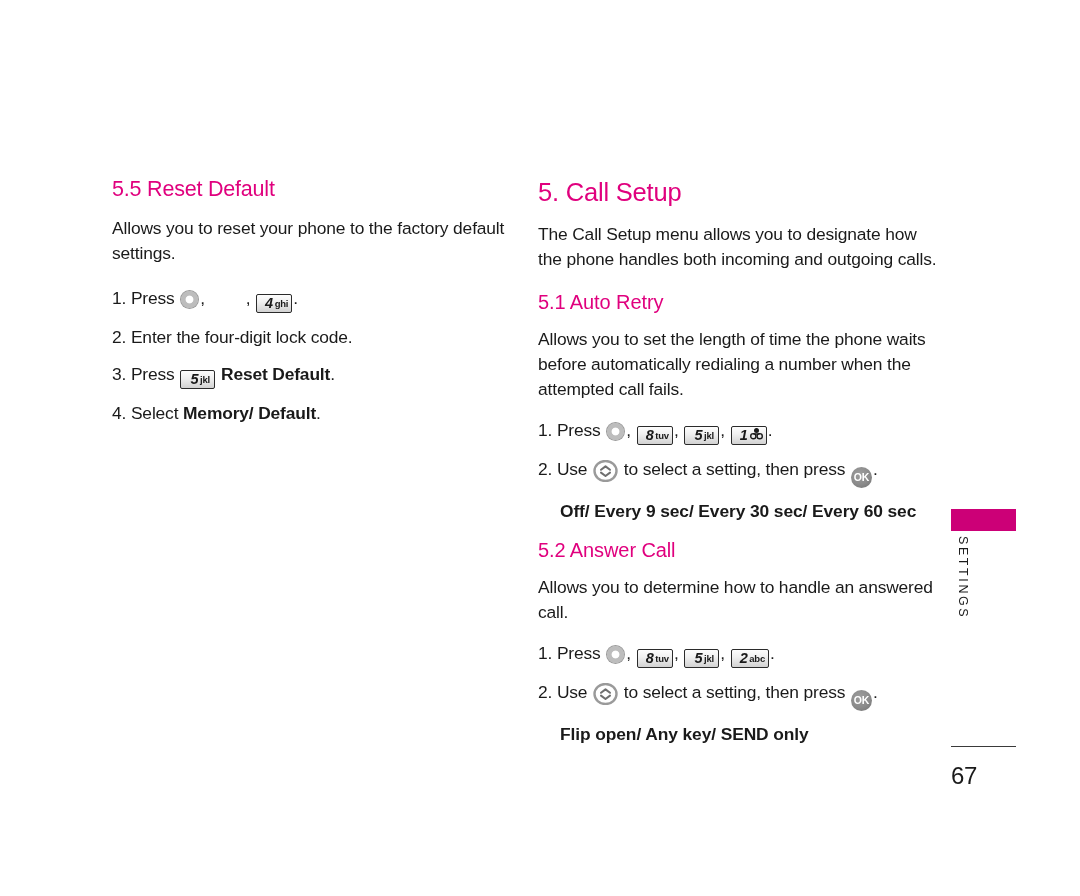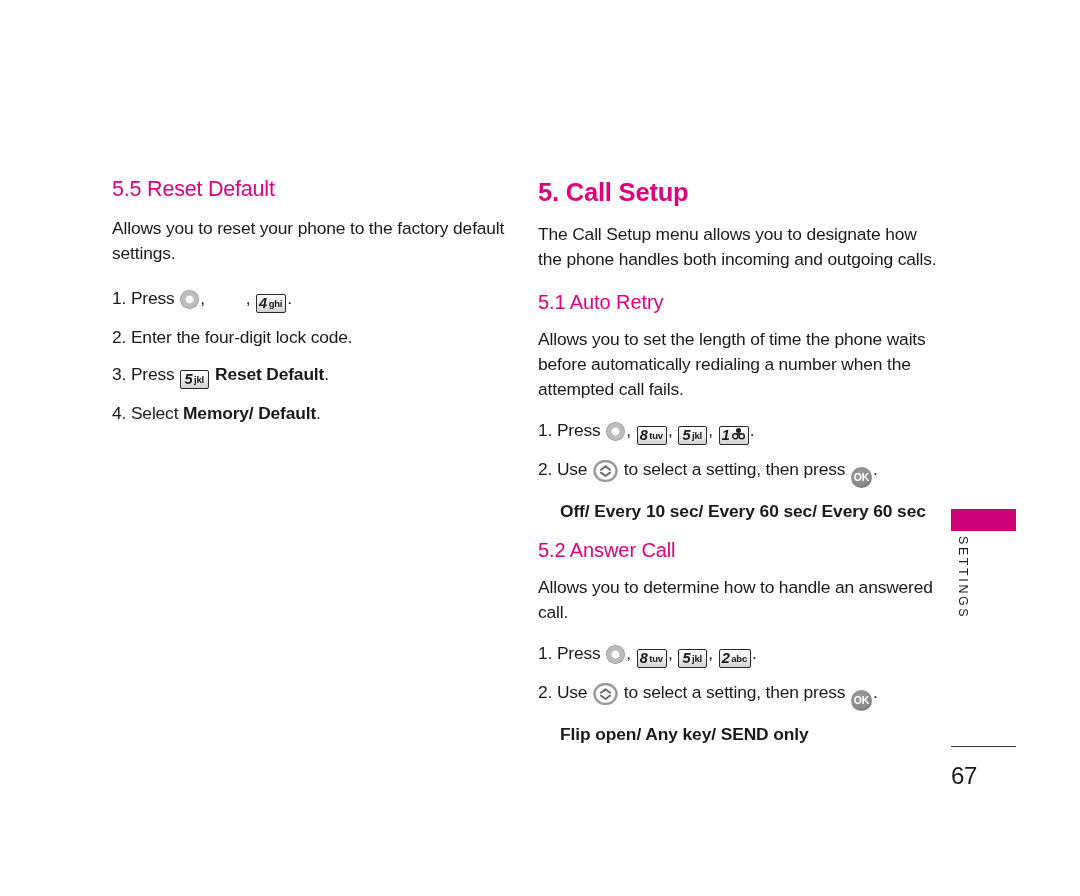--- a/index.html
+++ b/index.html
@@ -27,21 +27,21 @@
   .col {
     position: absolute;
     top: 178px;
   }
   .col-left  { left: 112px; width: 395px; }
   .col-right { left: 538px; width: 400px; }
 
   
   .h-major {
     font-size: 25.5px;
-    font-weight: bold;
+    font-weight: normal;
     color: #E0007E;
     letter-spacing: -0.2px;
     margin: 0 0 16px 0;
     line-height: 1.1;
   }
   .h-minor {
     font-size: 20px;
     font-weight: normal;
     color: #E0007E;
     letter-spacing: -0.1px;
@@ -85,21 +85,21 @@
   b, strong { font-weight: bold; }
   .spacer-sm { height: 4px; }
 
   
   .keycap {
     display: inline-block;
     vertical-align: -4px;
     border: 1.6px solid #2b2b2b;
     background: linear-gradient(180deg,#fdfdfd 0%,#f0f0f0 42%,#d2d2d2 100%);
     border-radius: 2px;
-    padding: 0px 3px 1px 2px;
+    padding: 0px 3px 1px 8px;
     line-height: 15px;
     height: 16px;
     min-width: 22px;
     text-align: center;
     box-sizing: content-box;
     white-space: nowrap;
     margin: 0 1px;
   }
   .keycap .kn {
     font-size: 14.5px;
@@ -279,21 +279,21 @@
       <span>Use</span>
       <span class="nav-key"><svg width="25" height="22" viewBox="0 0 25 22">
             <ellipse cx="12.5" cy="11" rx="11" ry="10" fill="none" stroke="#9a9a9a" stroke-width="2.4"></ellipse>
             <path d="M8 9.8 L12.5 6.4 L17 9.8" fill="none" stroke="#6f6f6f" stroke-width="2" stroke-linecap="round" stroke-linejoin="round"></path>
             <path d="M8 12.6 L12.5 16 L17 12.6" fill="none" stroke="#6f6f6f" stroke-width="2" stroke-linecap="round" stroke-linejoin="round"></path>
           </svg></span>
       <span>to select a setting, then press</span>
       <span class="ok-key">OK</span><span>.</span>
     </div>
 
-    <div class="opts">Off/ Every 10 sec/ Every 60 sec/ Every 60 sec</div>
+    <div class="opts">Off/ Every 9 sec/ Every 30 sec/ Every 60 sec</div>
 
     <div class="h-minor">5.2 Answer Call</div>
 
     <p class="body">Allows you to determine how to handle an answered call.</p>
 
     <div class="step">
       <span>1.</span>
       <span>Press</span>
       <span class="round-key"></span><span>,</span>
       <span class="keycap"><span class="kn">8</span><span class="kl">tuv</span></span><span>,</span>

